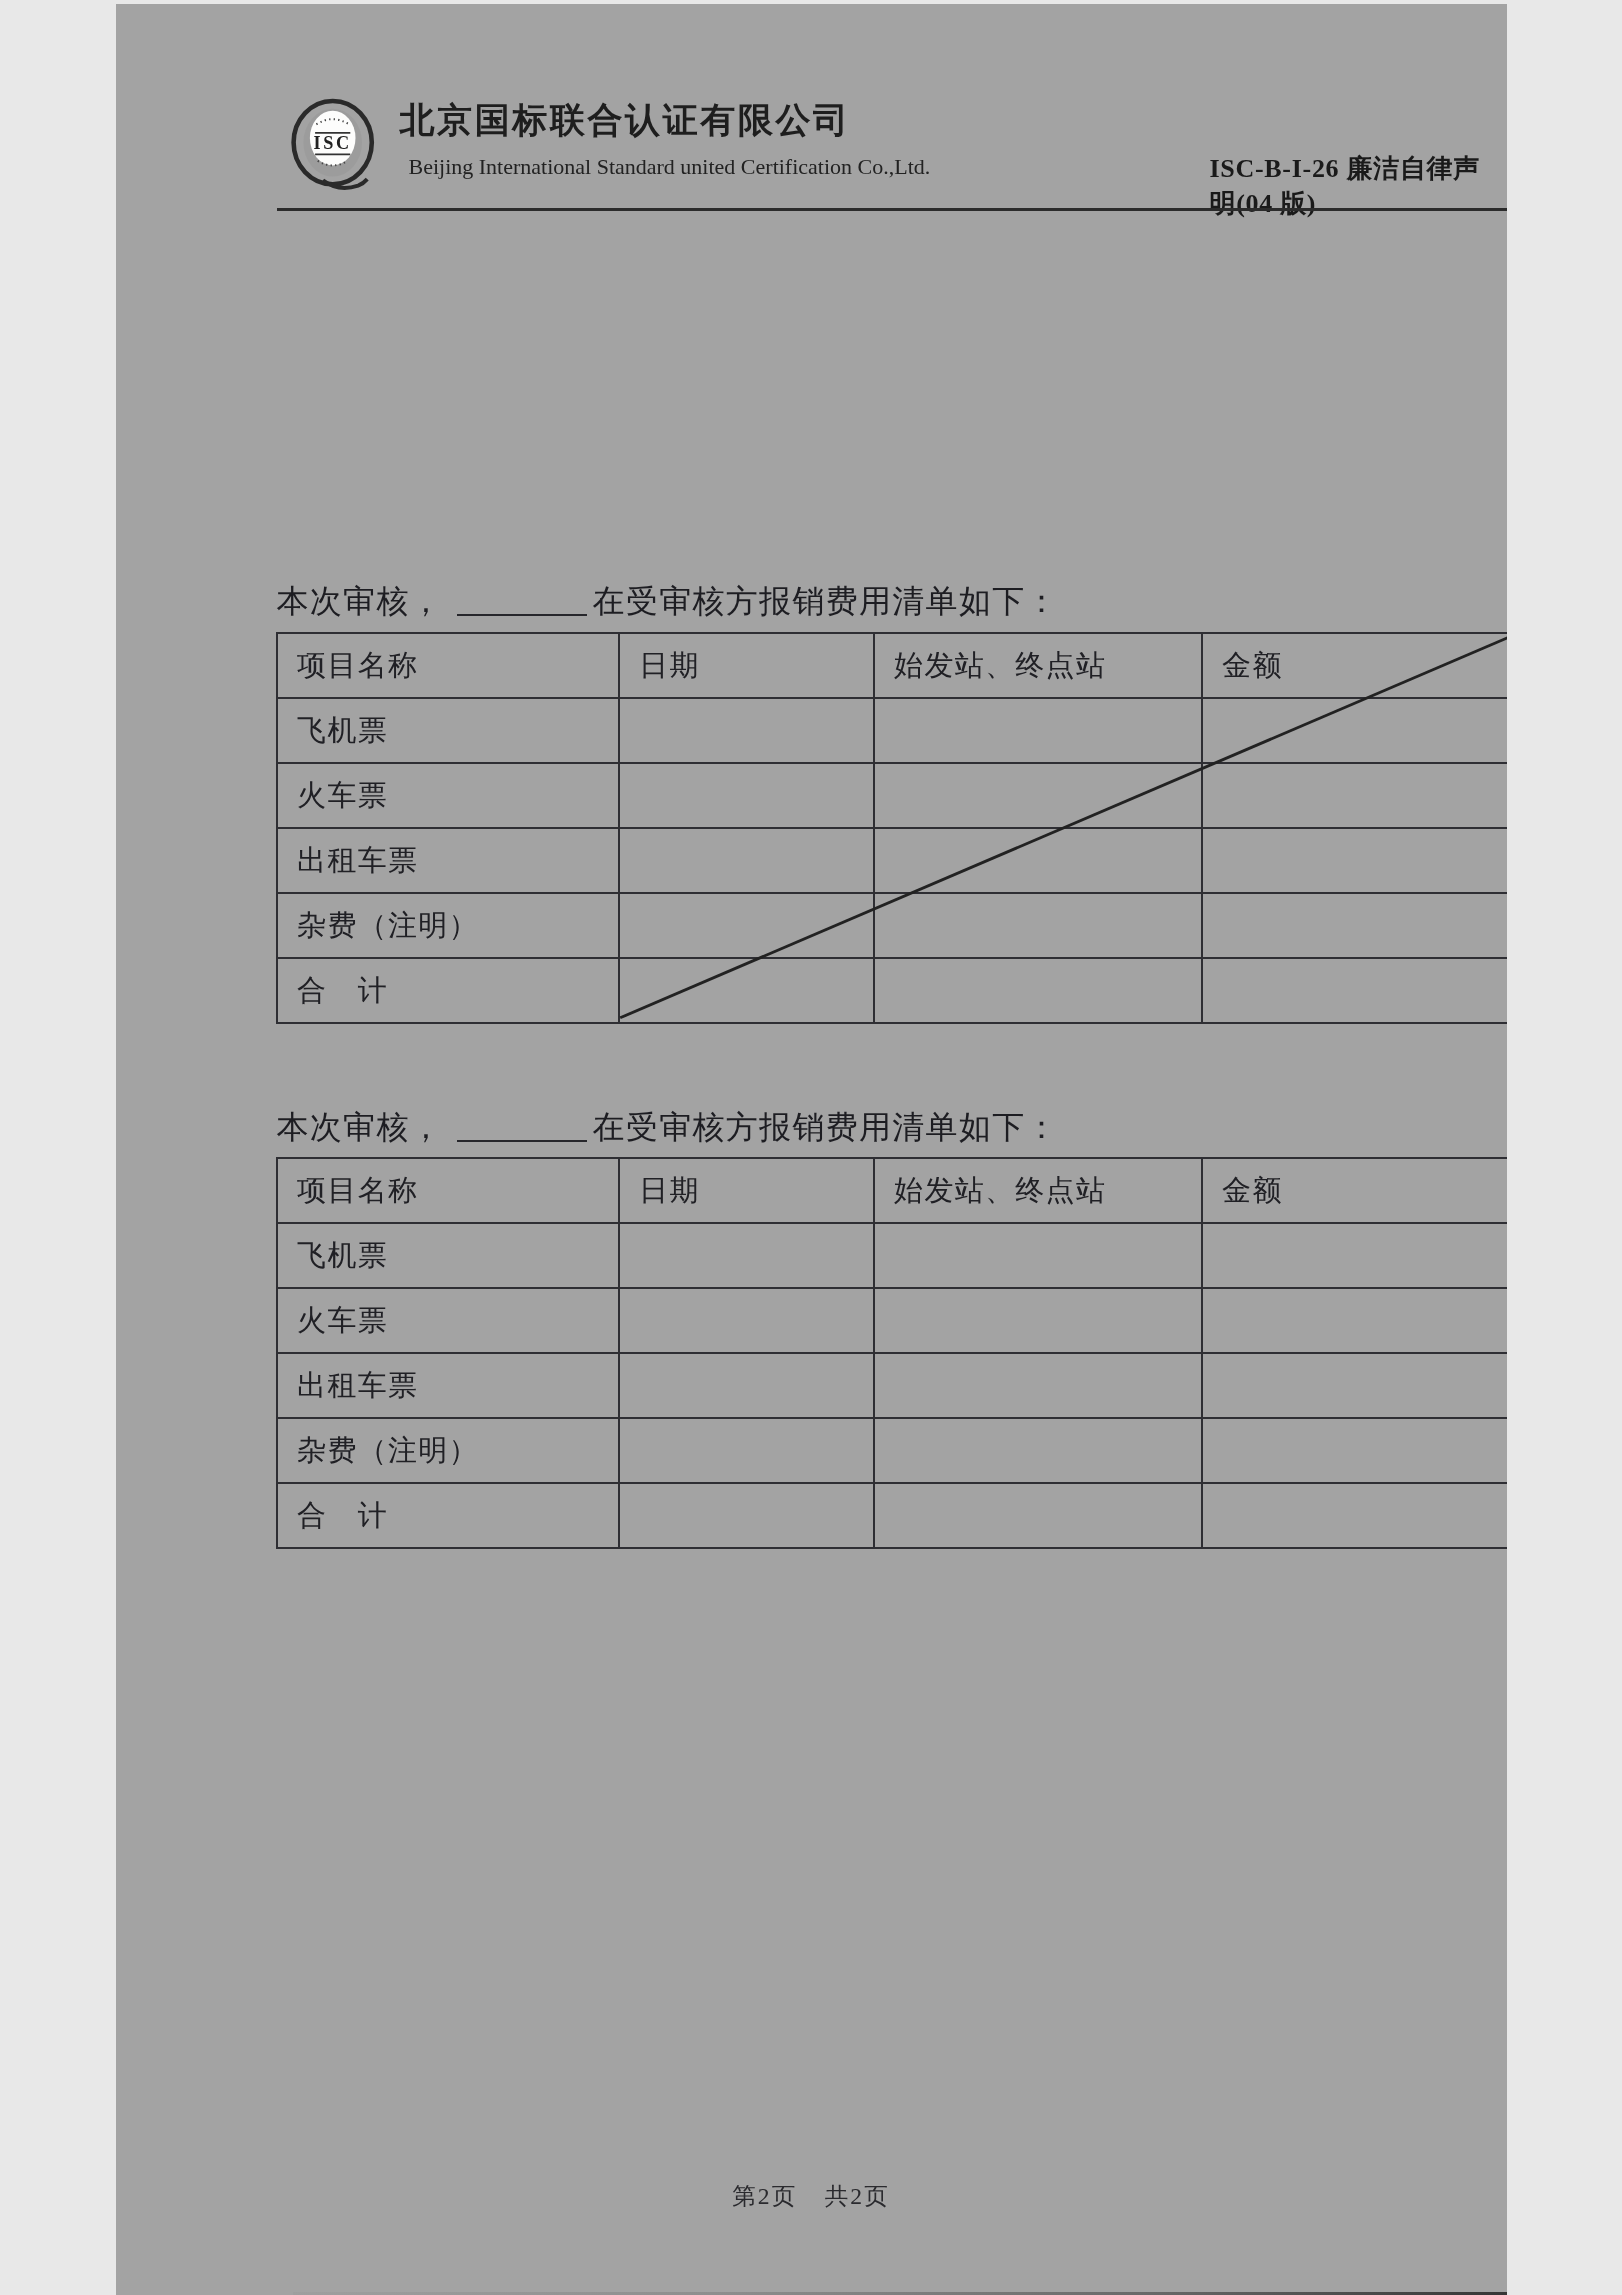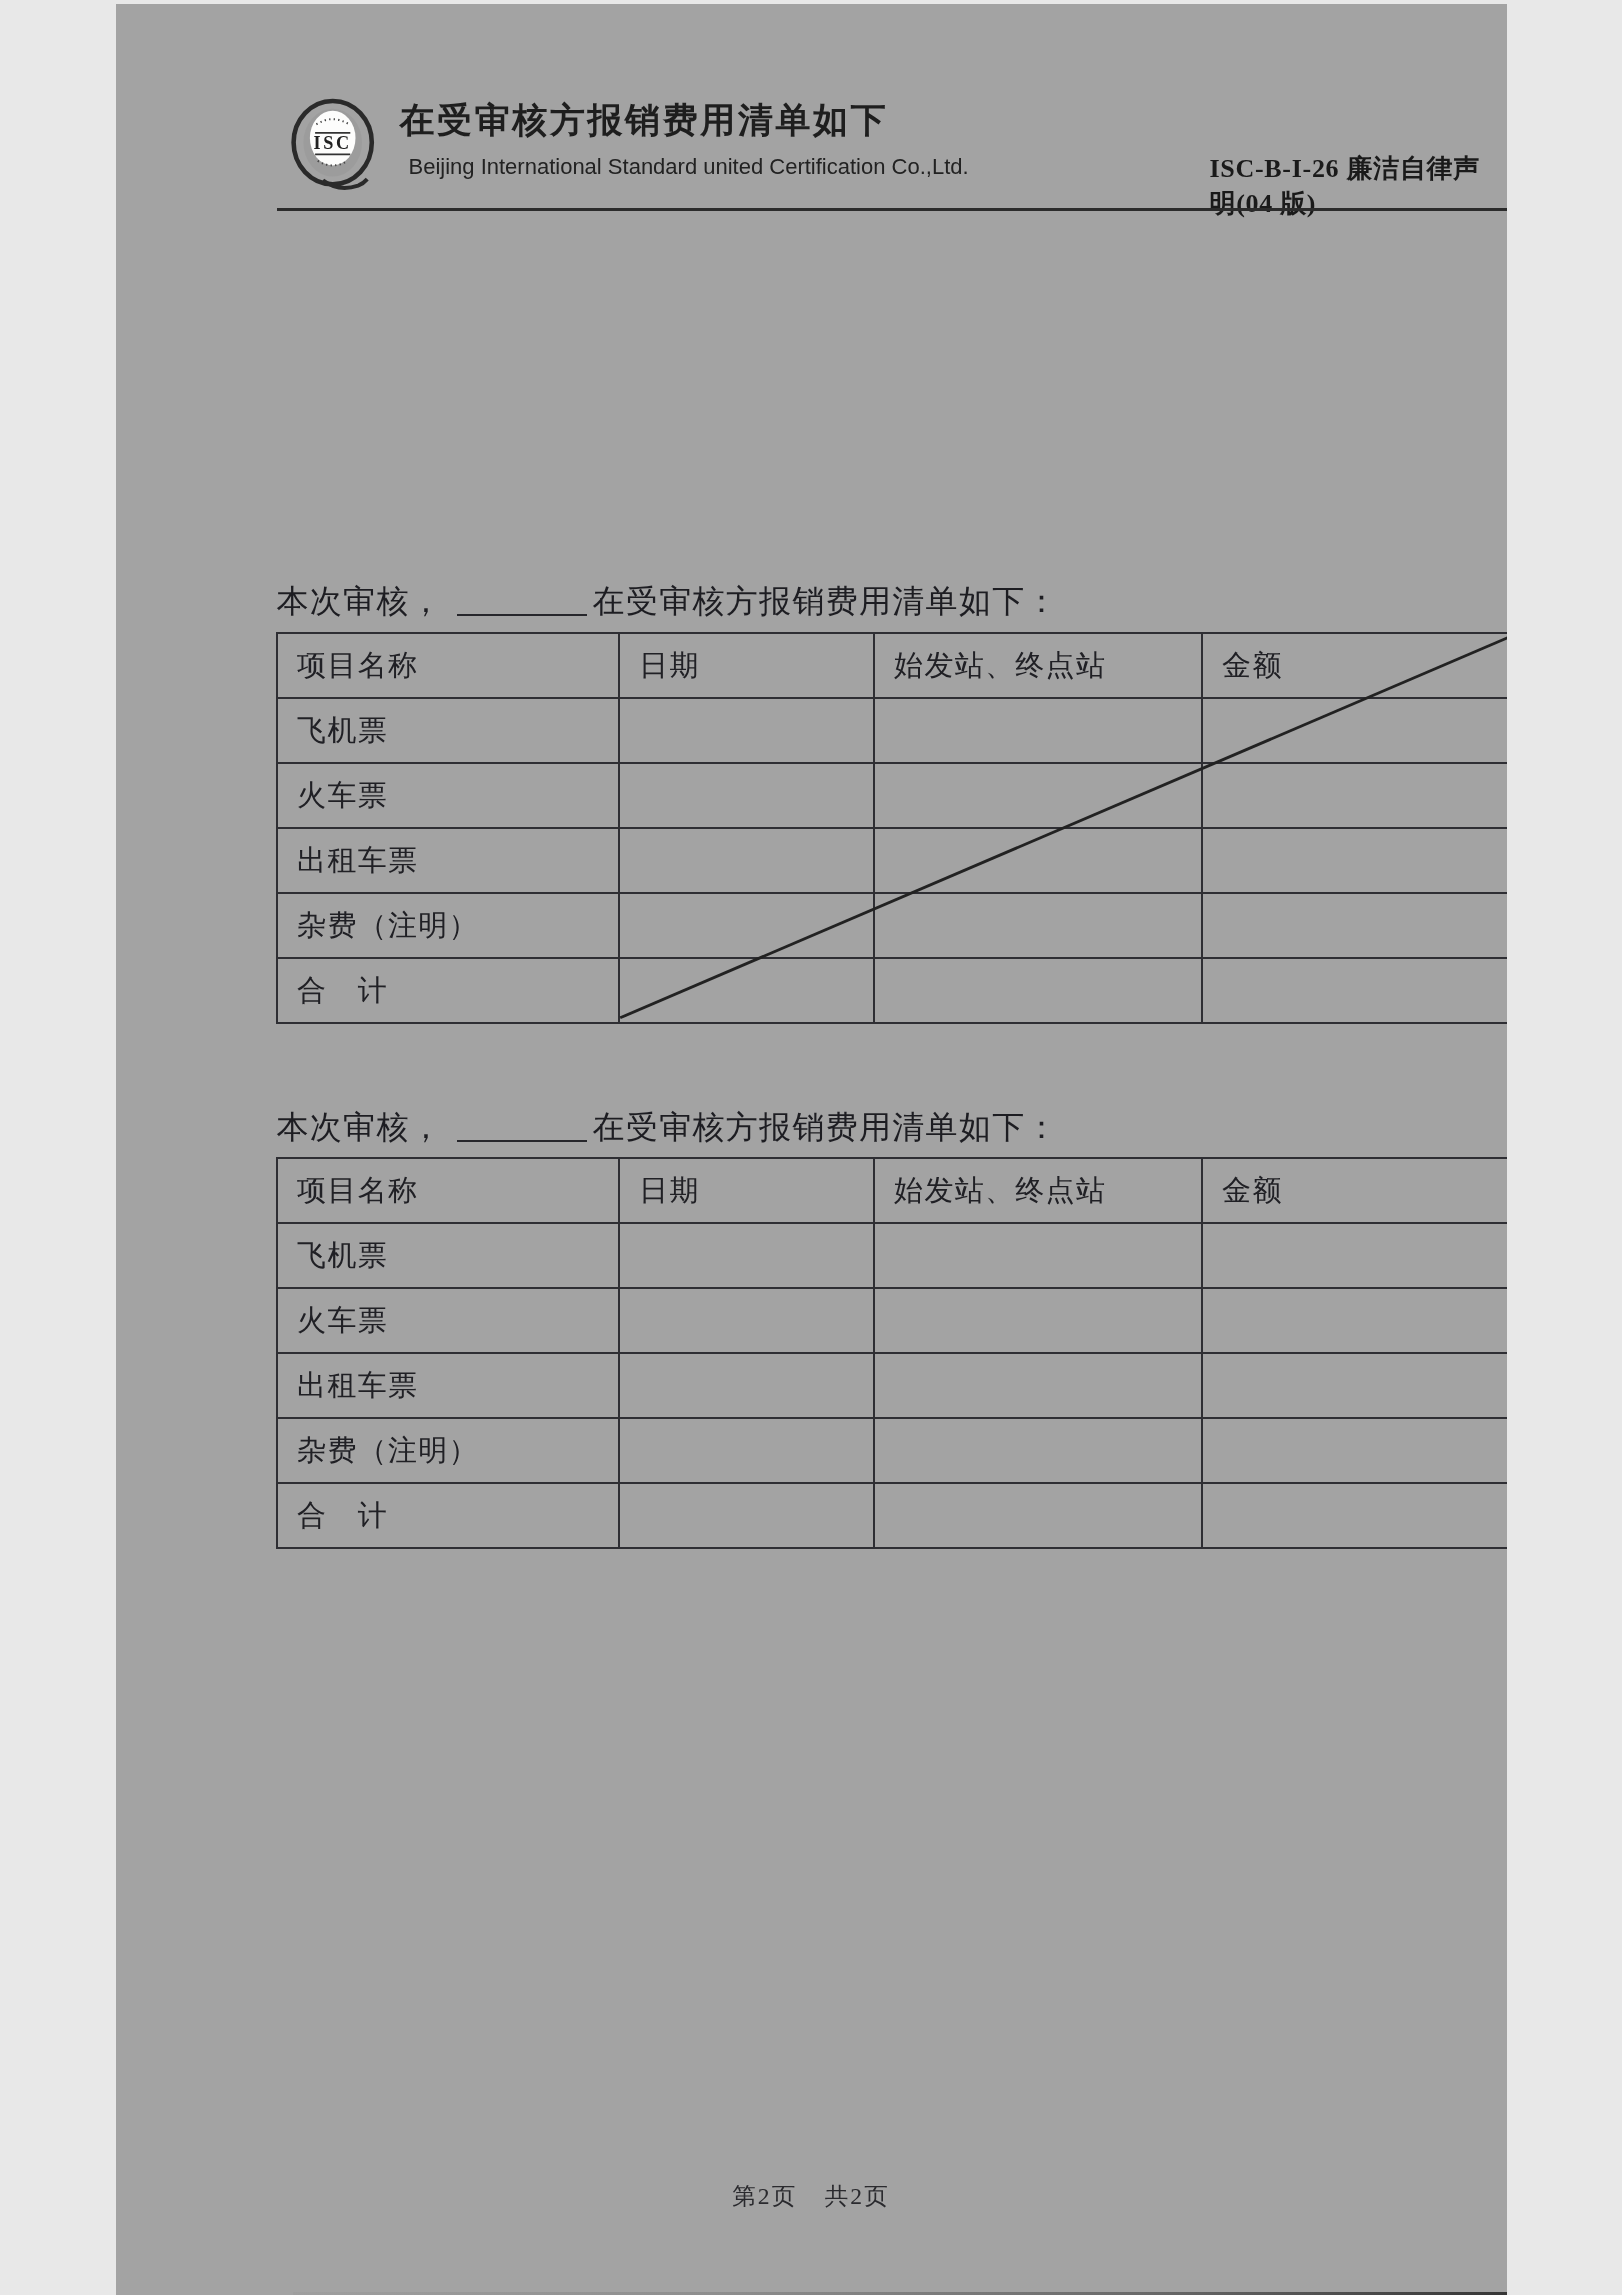--- a/index.html
+++ b/index.html
@@ -14,21 +14,21 @@
   }
 
   
   .logo-box{position:absolute;left:169px;top:93px;width:98px;height:101px;}
   .company-cn{
     position:absolute;left:284px;top:97px;
     font-size:35px;font-weight:600;letter-spacing:2.6px;line-height:1.15;
   }
   .company-en{
     position:absolute;left:293px;top:149px;
-    font-family:Liberation Sans, sans-serif;
+    font-family:Liberation Serif, serif;
     font-size:22px;letter-spacing:0;line-height:1.3;color:#222;
   }
   .doc-code{
     position:absolute;left:1094px;top:147px;
     font-size:26px;font-weight:700;letter-spacing:0.7px;color:#1a1a1a;
   }
   .hdr-rule{
     position:absolute;left:161px;top:204px;width:1347px;height:3.3px;
     background:#2b2b2b;
   }
@@ -110,21 +110,21 @@
       <line x1="46" y1="55" x2="100" y2="55" stroke="#333" stroke-width="2.5"></line>
       <text x="73" y="80" text-anchor="middle" font-family="Liberation Serif, serif" font-size="28" font-weight="700" letter-spacing="4" fill="#222">ISC</text>
       <line x1="46" y1="88" x2="100" y2="88" stroke="#333" stroke-width="2.5"></line>
 
       <path d="M 50 98 Q 73 112 96 98" fill="none" stroke="#444" stroke-width="3" stroke-dasharray="2 5"></path>
 
       <path d="M 58 128 Q 82 146 112 136 Q 120 133 126 126" fill="none" stroke="#2a2a2a" stroke-width="6"></path>
     </svg>
   </div>
 
-  <div class="company-cn">在受审核方报销费用清单如下</div>
+  <div class="company-cn">北京国标联合认证有限公司</div>
 
   <div class="company-en">Beijing International Standard united Certification Co.,Ltd.</div>
 
   <div class="doc-code">ISC-B-I-26 廉洁自律声明(04 版)</div>
 
   <div class="hdr-rule"></div>
 
 
   <div class="intro intro-1">
     <span>本次审核，</span><span class="blank-line"></span><span>在受审核方报销费用清单如下：</span>

